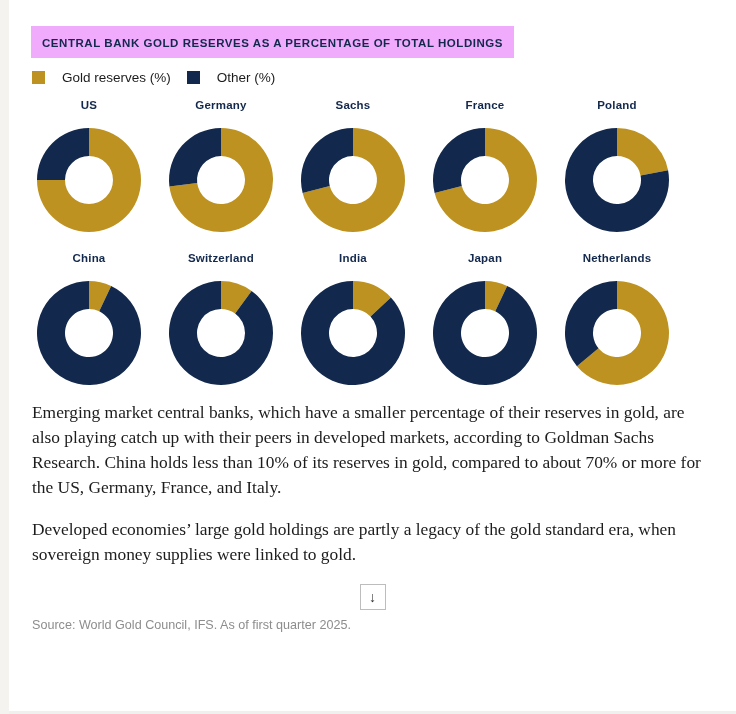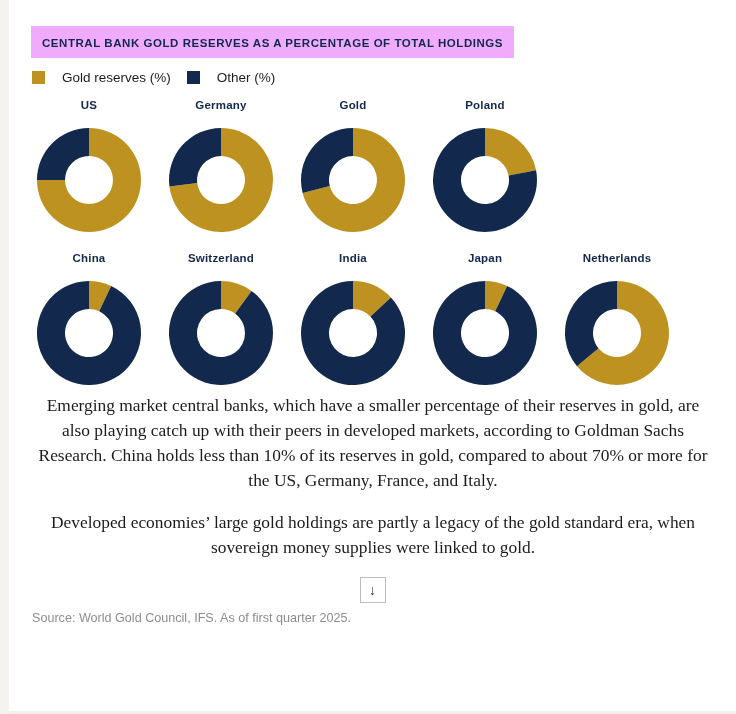--- a/index.html
+++ b/index.html
@@ -87,22 +87,21 @@
     text-align: center;
     letter-spacing: 0.2px;
   }
   .donut {
     width: 120px;
     height: 120px;
     position: relative;
   }
   .donut svg { display: block; }
   .body-text {
-    margin: 0 22px 0 23px;
-    text-align: center;
+    margin: 7px 22px 0 23px;
   }
   .body-text p {
     margin: 0;
     font-family: "Liberation Serif", serif;
     font-size: 17.4px;
     line-height: 25px;
     color: #1c1c1c;
   }
   .body-text p + p { margin-top: 17px; }
   .download-wrap {
@@ -174,21 +173,30 @@
         <div class="chart-cell">
           <div class="chart-name">Germany</div>
           <div class="donut">
             <svg width="120" height="120" viewBox="0 0 120 120">
               <path d="M 60.00 8.00 A 52 52 0 1 1 8.41 66.52 L 36.19 63.01 A 24 24 0 1 0 60.00 36.00 Z" fill="#bd9220"></path>
               <path d="M 8.41 66.52 A 52 52 0 0 1 60.00 8.00 L 60.00 36.00 A 24 24 0 0 0 36.19 63.01 Z" fill="#12284c"></path>
             </svg>
           </div>
         </div>
         <div class="chart-cell">
-          <div class="chart-name">Gold</div>
+          <div class="chart-name">Sachs</div>
+          <div class="donut">
+            <svg width="120" height="120" viewBox="0 0 120 120">
+              <path d="M 60.00 8.00 A 52 52 0 1 1 9.63 72.93 L 36.75 65.97 A 24 24 0 1 0 60.00 36.00 Z" fill="#bd9220"></path>
+              <path d="M 9.63 72.93 A 52 52 0 0 1 60.00 8.00 L 60.00 36.00 A 24 24 0 0 0 36.75 65.97 Z" fill="#12284c"></path>
+            </svg>
+          </div>
+        </div>
+        <div class="chart-cell">
+          <div class="chart-name">France</div>
           <div class="donut">
             <svg width="120" height="120" viewBox="0 0 120 120">
               <path d="M 60.00 8.00 A 52 52 0 1 1 9.63 72.93 L 36.75 65.97 A 24 24 0 1 0 60.00 36.00 Z" fill="#bd9220"></path>
               <path d="M 9.63 72.93 A 52 52 0 0 1 60.00 8.00 L 60.00 36.00 A 24 24 0 0 0 36.75 65.97 Z" fill="#12284c"></path>
             </svg>
           </div>
         </div>
         <div class="chart-cell">
           <div class="chart-name">Poland</div>
           <div class="donut">

